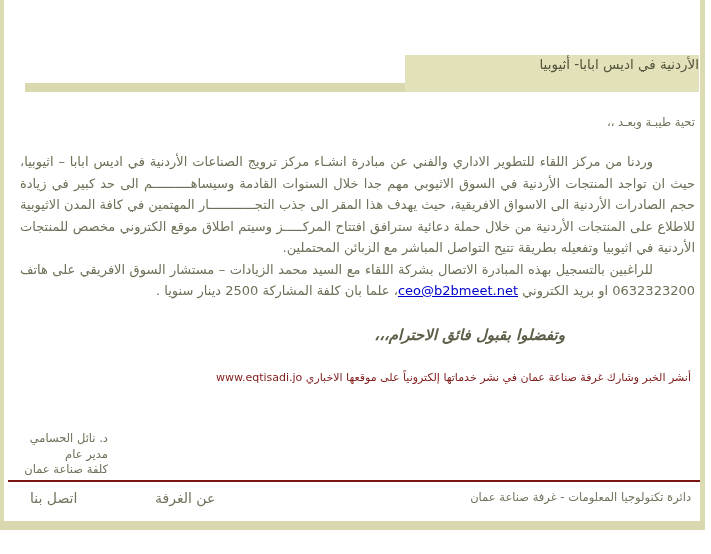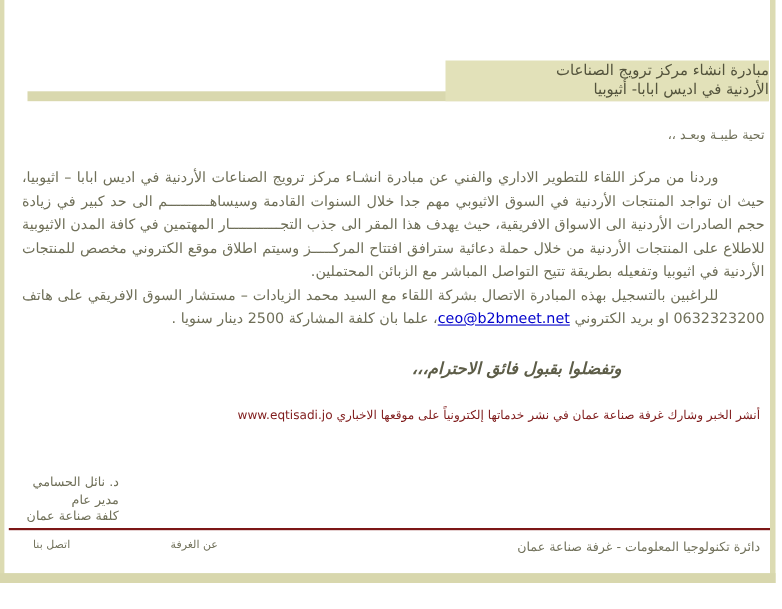--- a/index.html
+++ b/index.html
@@ -45,38 +45,37 @@
     position:absolute;left:6px;top:431px;width:102px;direction:rtl;text-align:right;
     font-size:11.5px;line-height:15.5px;color:#6f6f58;
   }
   .rule-maroon{position:absolute;left:8px;top:480px;width:692px;height:2px;background:#7c1616;}
   
   .footer-dept{
     position:absolute;right:20px;top:490px;direction:rtl;text-align:right;
     font-size:11.5px;color:#72725c;margin-left:20px;
   }
   .footer-link{
-    position:absolute;top:490px;direction:rtl;font-size:10px;color:#72725c;cursor:pointer;
+    position:absolute;top:490px;direction:rtl;font-size:14px;color:#72725c;cursor:pointer;
   }
   .footer-link.about{left:155px;}
   .footer-link.contact{left:30px;}
 </style>
 </head>
 <body>
 
 <div class="canvas">
 
   <div class="frame-left"></div>
   <div class="frame-right"></div>
   <div class="frame-bottom"></div>
 
   <div class="header-bar"></div>
   <div class="header-box"></div>
   <div class="header-title">
-    <div>مبادرة انشاء مركز ترويج الصناعات</div>
     <div>الأردنية في اديس ابابا- أثيوبيا</div>
   </div>
 
   <div class="greeting">
     <div>تحية طيبـة وبعـد ،،</div>
   </div>
 
   <div class="body-text">
     <p>وردنا من مركز اللقاء للتطوير الاداري والفني عن مبادرة انشـاء مركز ترويج الصناعات الأردنية في اديس ابابا – اثيوبيا، حيث ان تواجد المنتجات الأردنية في السوق الاثيوبي مهم جدا خلال السنوات القادمة وسيساهــــــــــم الى حد كبير في زيادة حجم الصادرات الأردنية الى الاسواق الافريقية، حيث يهدف هذا المقر الى جذب التجــــــــــــار المهتمين في كافة المدن الاثيوبية للاطلاع على المنتجات الأردنية من خلال حملة دعائية سترافق افتتاح المركـــــز وسيتم اطلاق موقع الكتروني مخصص للمنتجات الأردنية في اثيوبيا وتفعيله بطريقة تتيح التواصل المباشر مع الزبائن المحتملين.</p>
     <p><span>للراغبين بالتسجيل بهذه المبادرة الاتصال بشركة اللقاء مع السيد محمد الزيادات – مستشار السوق الافريقي على هاتف </span><span>0632323200</span><span> او بريد الكتروني </span><a class="email-link">ceo@b2bmeet.net</a><span>، علما بان كلفة المشاركة 2500 دينار سنويا .</span></p>

